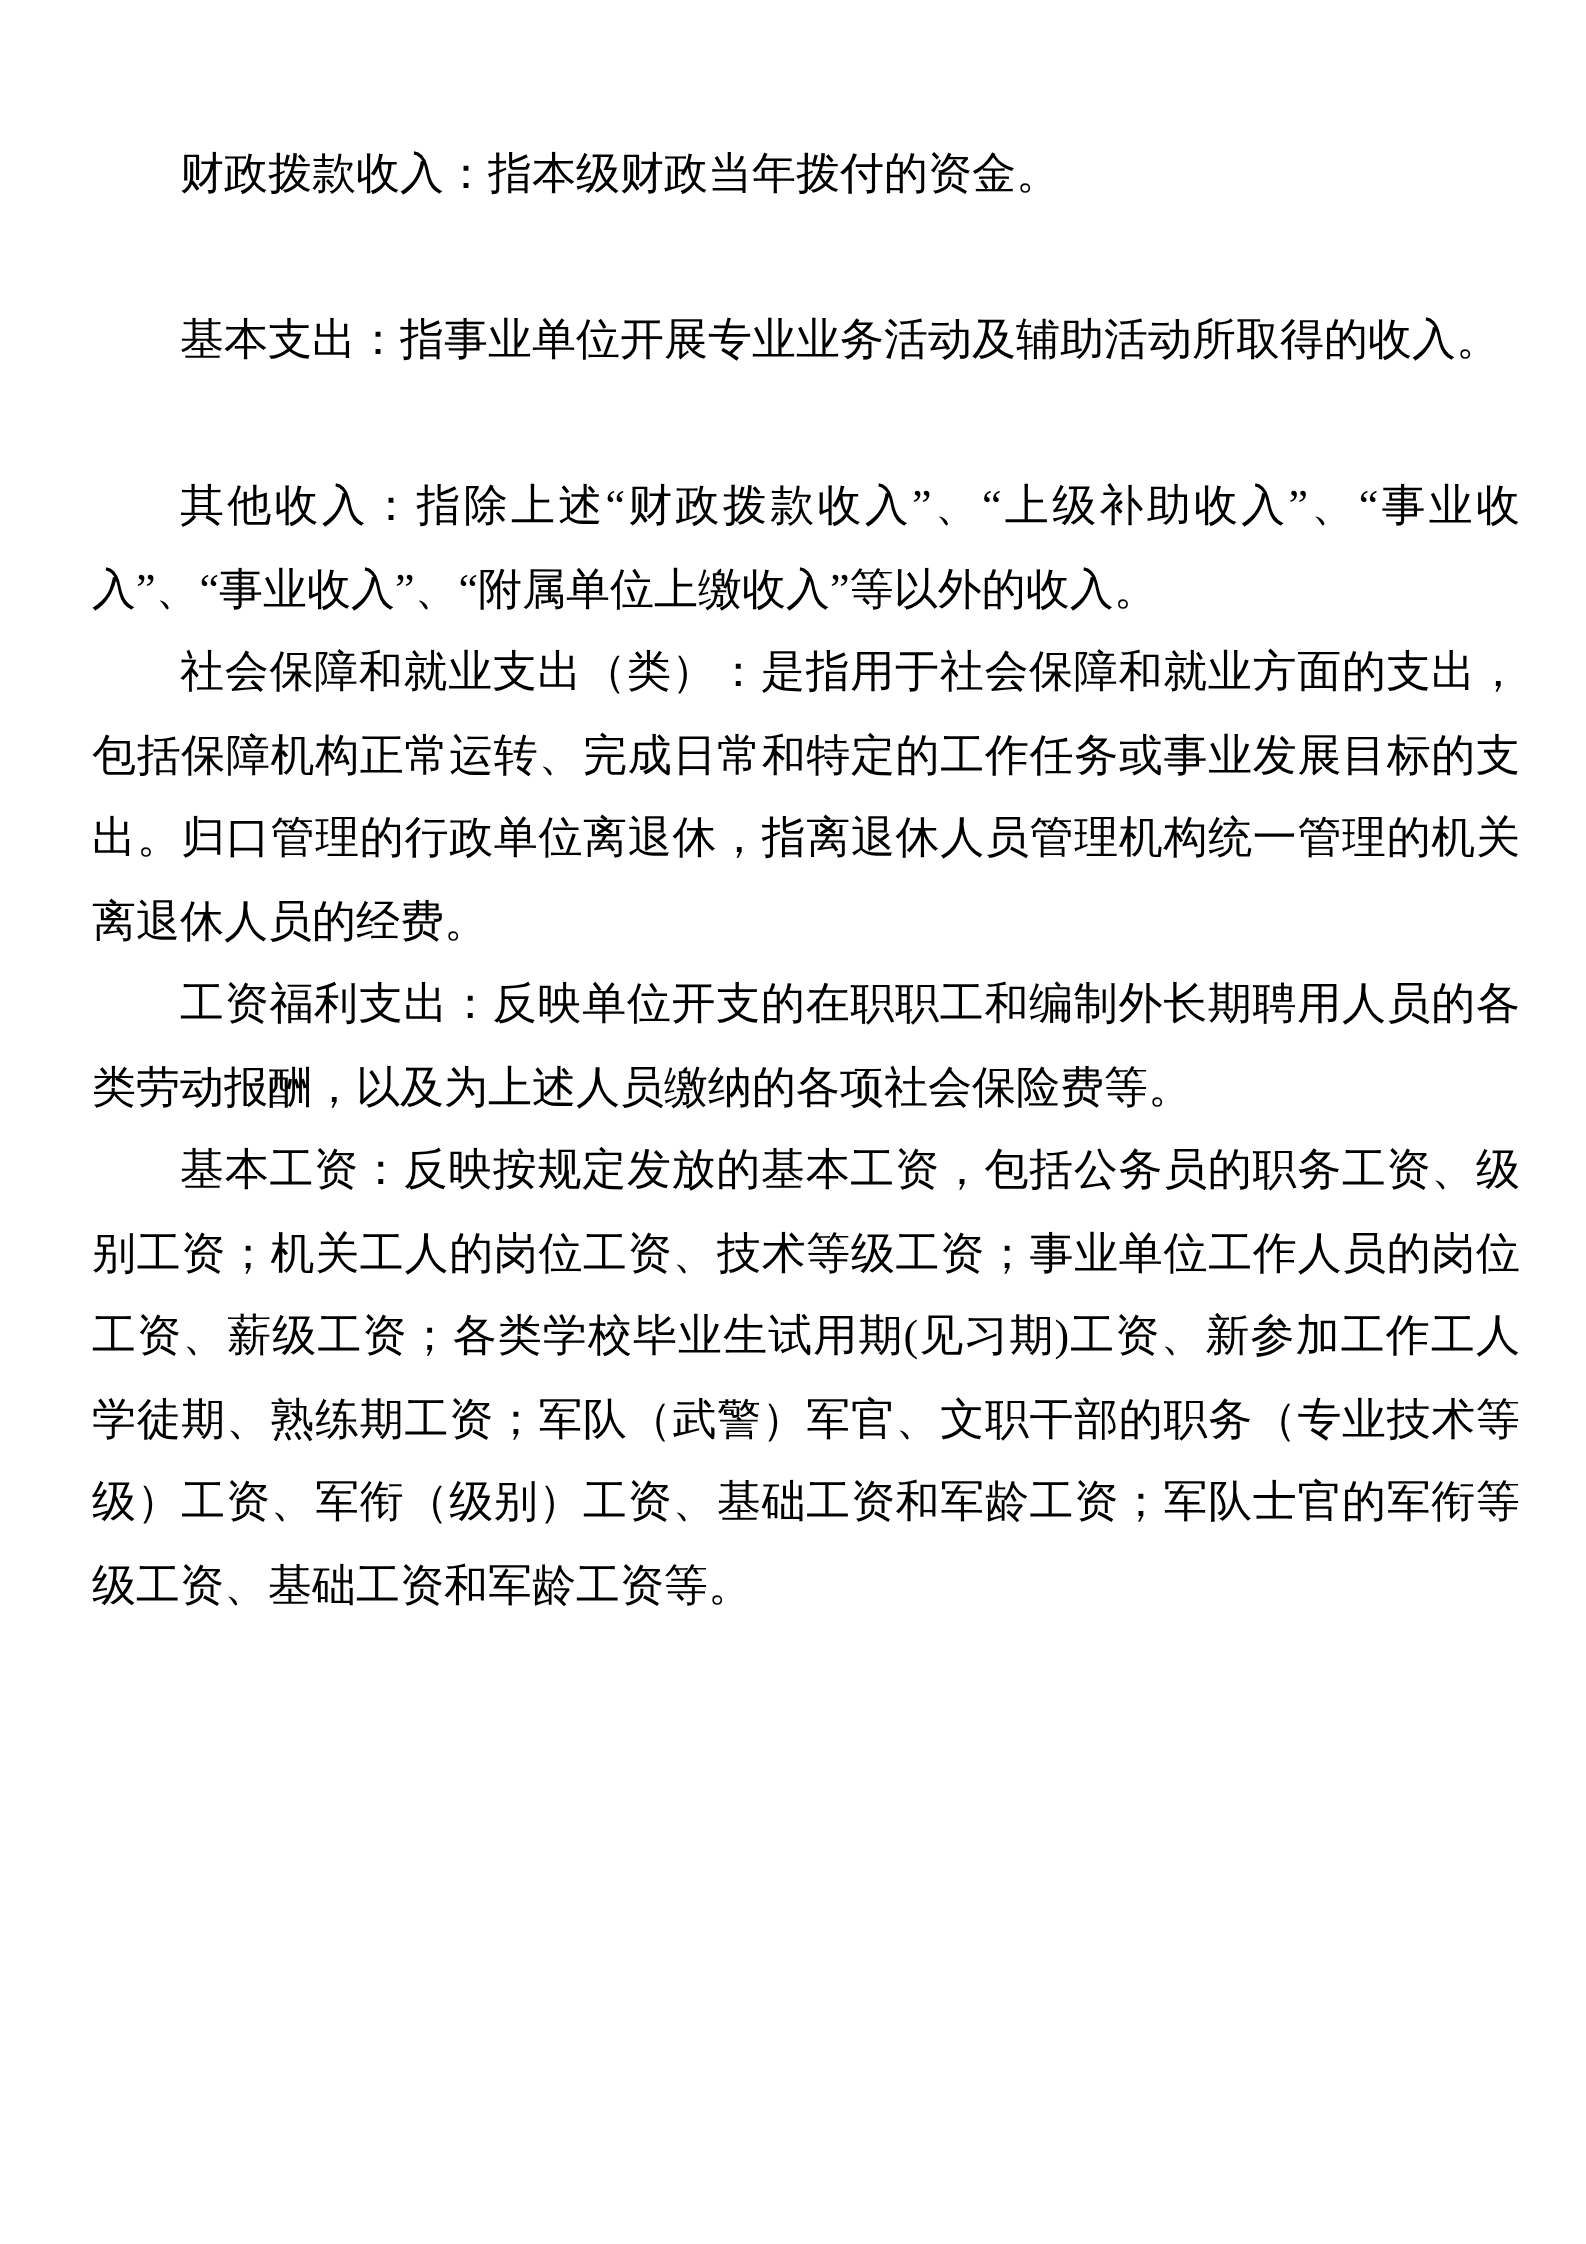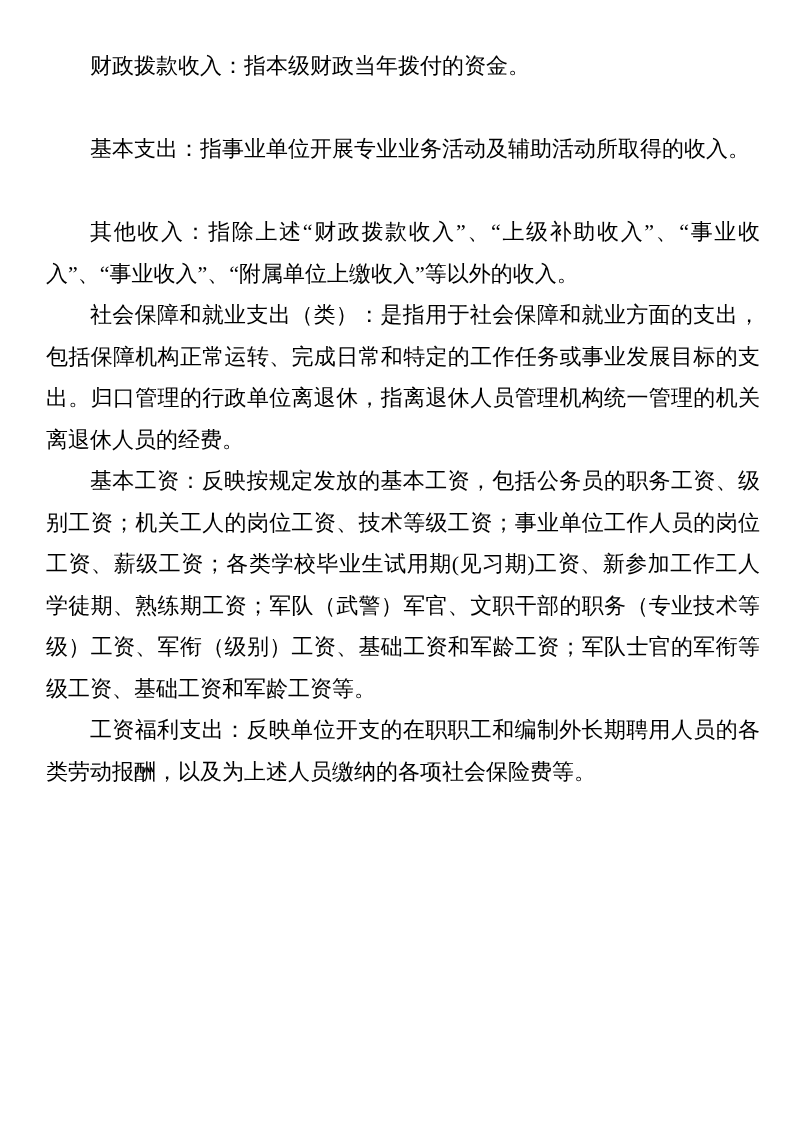--- a/index.html
+++ b/index.html
@@ -11,21 +11,21 @@
     position: relative;
     width: 793px;
     height: 1122px;
     background: #ffffff;
     overflow: hidden;
     font-family: "Liberation Serif", "DejaVu Serif", serif;
     color: #000000;
   }
   .content {
     position: absolute;
-    top: 45px;
+    top: 66px;
     left: 46px;
     width: 714px;
     text-align: justify;
     text-justify: inter-ideograph;
   }
   p.para {
     margin: 0;
     padding: 0;
     font-size: 22px;
     line-height: 41.5px;
@@ -39,16 +39,16 @@
 </style>
 </head>
 <body>
 
 <div class="page">
   <div class="content">
     <p class="para blank-after">财政拨款收入：指本级财政当年拨付的资金。</p>
     <p class="para blank-after">基本支出：指事业单位开展专业业务活动及辅助活动所取得的收入。</p>
     <p class="para">其他收入：指除上述“财政拨款收入”、“上级补助收入”、“事业收入”、“事业收入”、“附属单位上缴收入”等以外的收入。</p>
     <p class="para">社会保障和就业支出（类）：是指用于社会保障和就业方面的支出，包括保障机构正常运转、完成日常和特定的工作任务或事业发展目标的支出。归口管理的行政单位离退休，指离退休人员管理机构统一管理的机关离退休人员的经费。</p>
+    <p class="para">工资福利支出：反映单位开支的在职职工和编制外长期聘用人员的各类劳动报酬，以及为上述人员缴纳的各项社会保险费等。</p>
     <p class="para">基本工资：反映按规定发放的基本工资，包括公务员的职务工资、级别工资；机关工人的岗位工资、技术等级工资；事业单位工作人员的岗位工资、薪级工资；各类学校毕业生试用期(见习期)工资、新参加工作工人学徒期、熟练期工资；军队（武警）军官、文职干部的职务（专业技术等级）工资、军衔（级别）工资、基础工资和军龄工资；军队士官的军衔等级工资、基础工资和军龄工资等。</p>
-    <p class="para">工资福利支出：反映单位开支的在职职工和编制外长期聘用人员的各类劳动报酬，以及为上述人员缴纳的各项社会保险费等。</p>
   </div>
 </div>
 
 </body></html>

